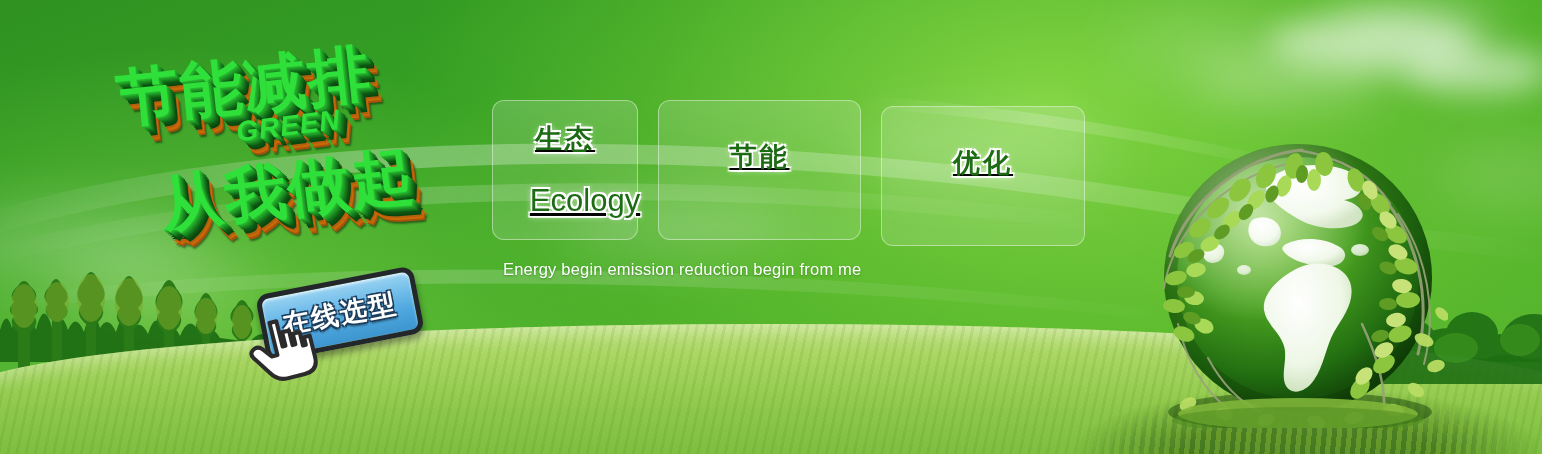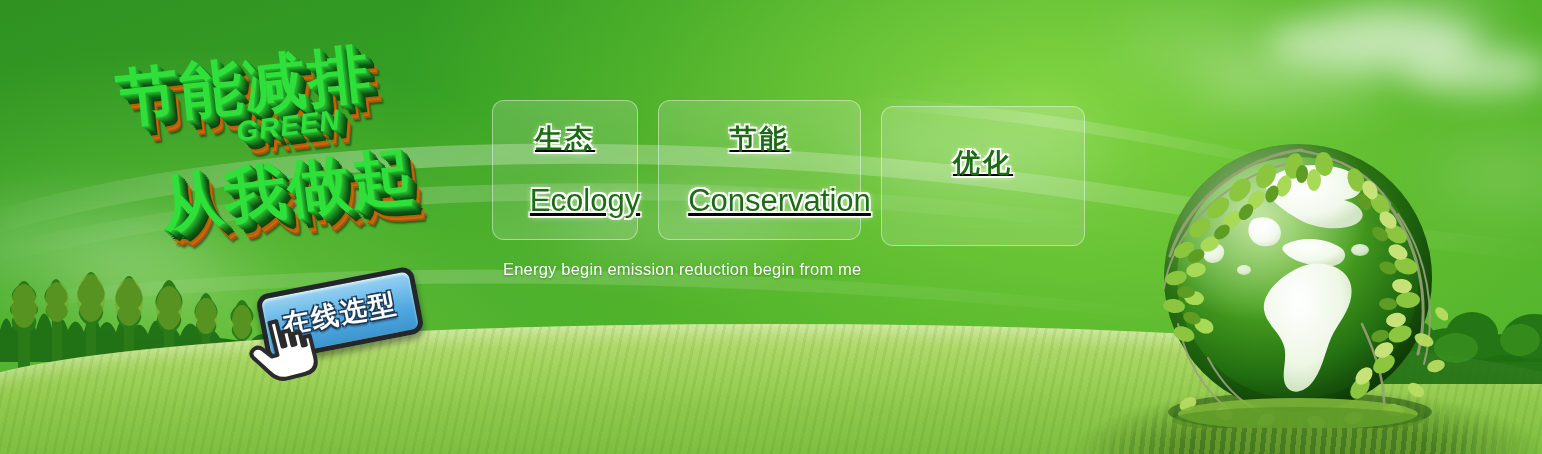--- a/index.html
+++ b/index.html
@@ -228,21 +228,20 @@
     </svg>
   </div>
 
   <div class="cards">
     <div class="card">
       <div class="card-cn">生态</div>
       <div class="card-en">Ecology</div>
     </div>
     <div class="card wide">
       <div class="card-cn">节能</div>
-      <div class="card-en">Conservation</div>
     </div>
     <div class="card wider">
       <div class="card-cn">优化</div>
     </div>
   </div>
 
   <div class="tagline">Energy begin emission reduction begin from me</div>
 
   <div class="globe-wrap">
     <svg viewBox="0 0 300 300" width="300" height="300">

